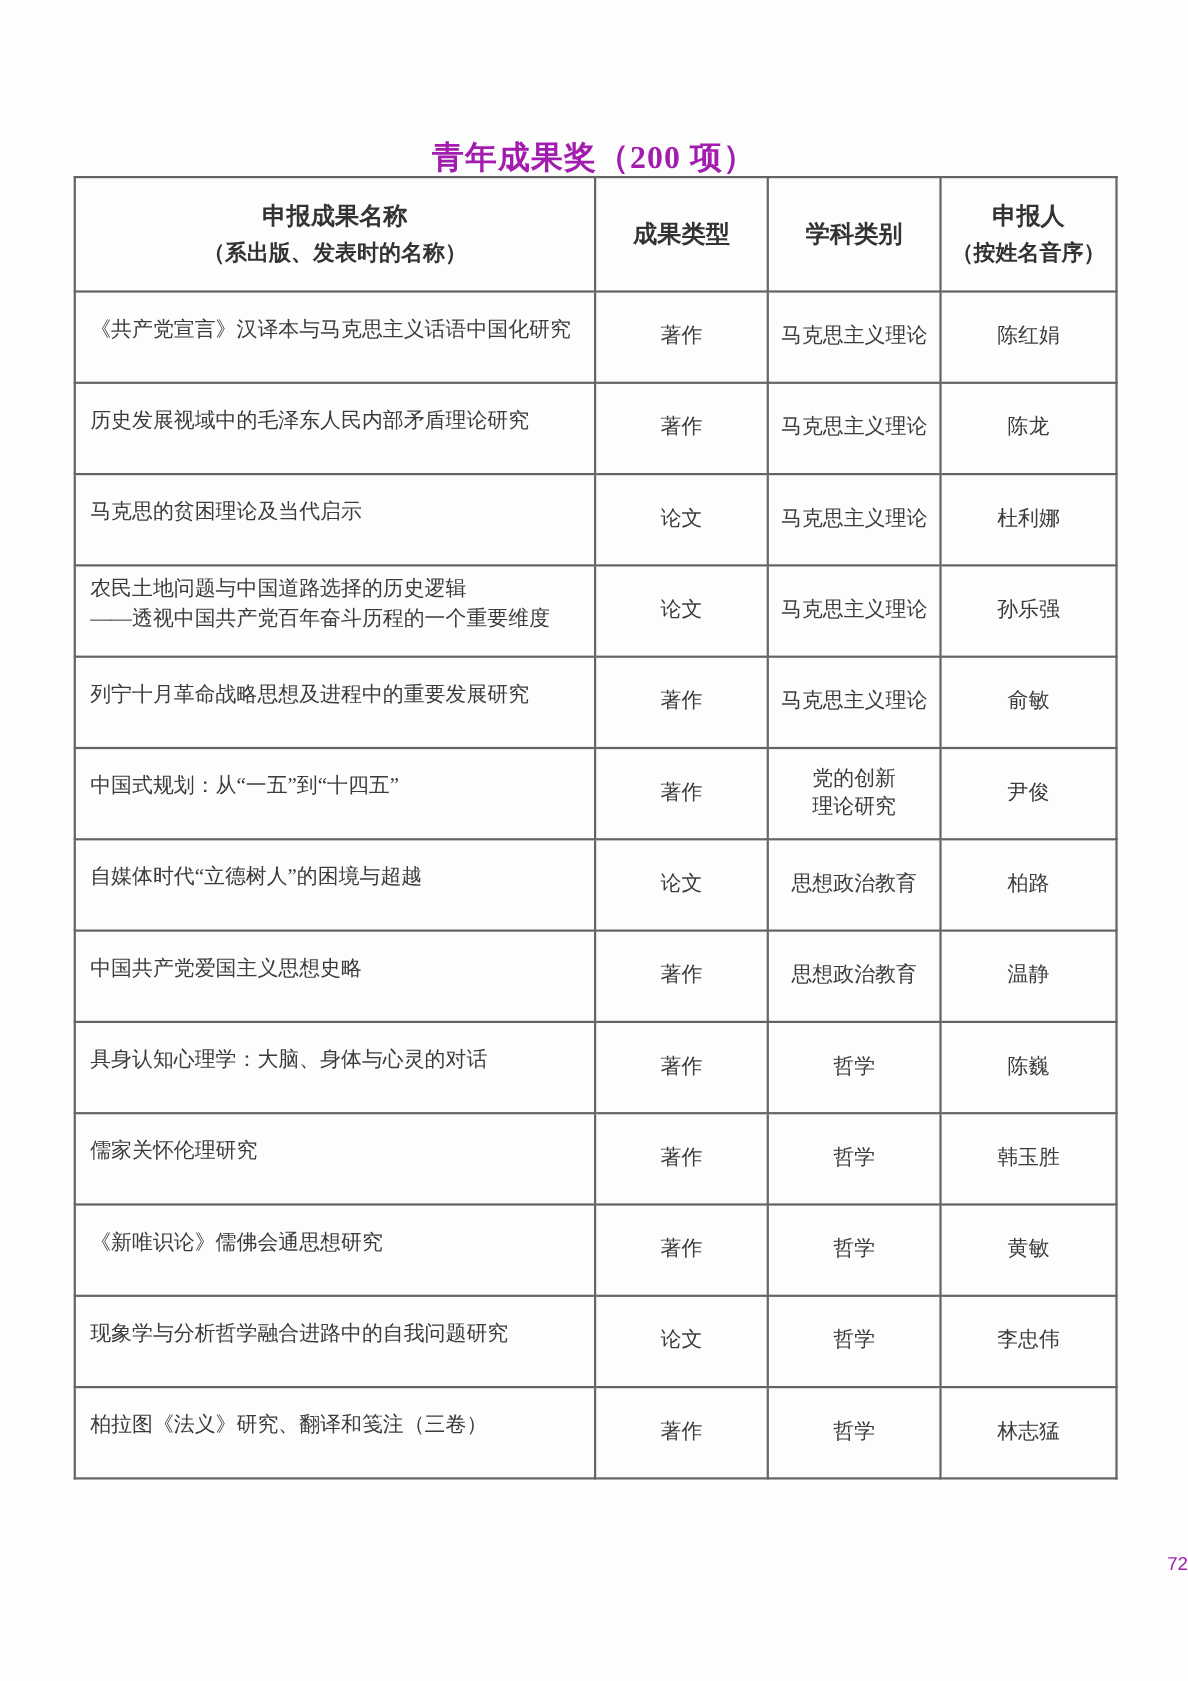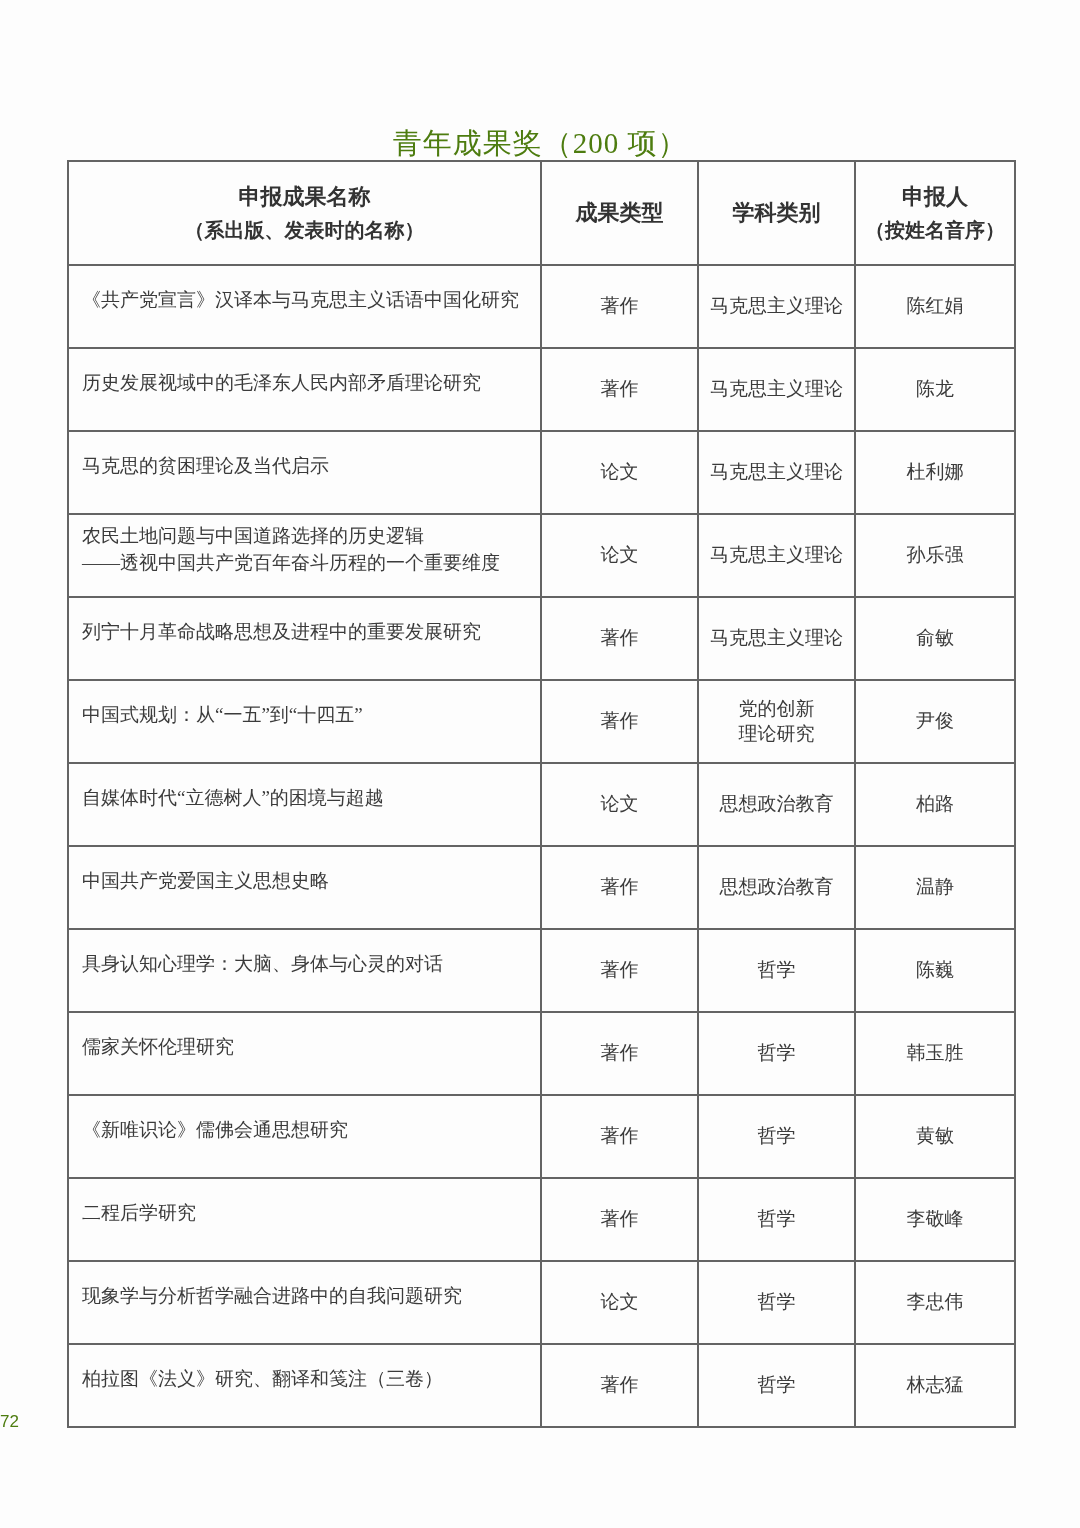--- a/index.html
+++ b/index.html
@@ -16,23 +16,23 @@
     color: #3e3e3e;
     overflow: hidden;
   }
   .doc-title {
     position: absolute;
     top: 124px;
     left: 0;
     width: 100%;
     text-align: center;
     font-size: 29px;
-    font-weight: normal;
+    font-weight: bold;
     letter-spacing: 1px;
-    color: #4d7c0f;
+    color: #a21caf;
   }
   table.awards {
     position: absolute;
     top: 160px;
     left: 67px;
     width: 947px;
     border-collapse: collapse;
     table-layout: fixed;
   }
   table.awards th,
@@ -68,23 +68,23 @@
     padding: 2px 4px;
     white-space: pre-line;
     line-height: 1.3;
     border-radius: 27px;
   }
   .page-number {
     position: absolute;
     top: 1412px;
     left: 0;
     width: 100%;
-    text-align: left;
+    text-align: right;
     font-size: 17px;
-    color: #4d7c0f;
+    color: #a21caf;
     font-family: "Liberation Sans", "DejaVu Sans", sans-serif;
   }
 </style>
 </head>
 <body>
 
 <div class="page">
 
   <div class="doc-title">青年成果奖（200 项）</div>
 
@@ -178,26 +178,20 @@
           <td class="cell-center">哲学</td>
           <td class="cell-center">韩玉胜</td>
         </tr>
         <tr>
           <td class="cell-name">《新唯识论》儒佛会通思想研究</td>
           <td class="cell-center">著作</td>
           <td class="cell-center">哲学</td>
           <td class="cell-center">黄敏</td>
         </tr>
         <tr>
-          <td class="cell-name">二程后学研究</td>
-          <td class="cell-center">著作</td>
-          <td class="cell-center">哲学</td>
-          <td class="cell-center">李敬峰</td>
-        </tr>
-        <tr>
           <td class="cell-name">现象学与分析哲学融合进路中的自我问题研究</td>
           <td class="cell-center">论文</td>
           <td class="cell-center">哲学</td>
           <td class="cell-center">李忠伟</td>
         </tr>
         <tr>
           <td class="cell-name">柏拉图《法义》研究、翻译和笺注（三卷）</td>
           <td class="cell-center">著作</td>
           <td class="cell-center">哲学</td>
           <td class="cell-center">林志猛</td>

